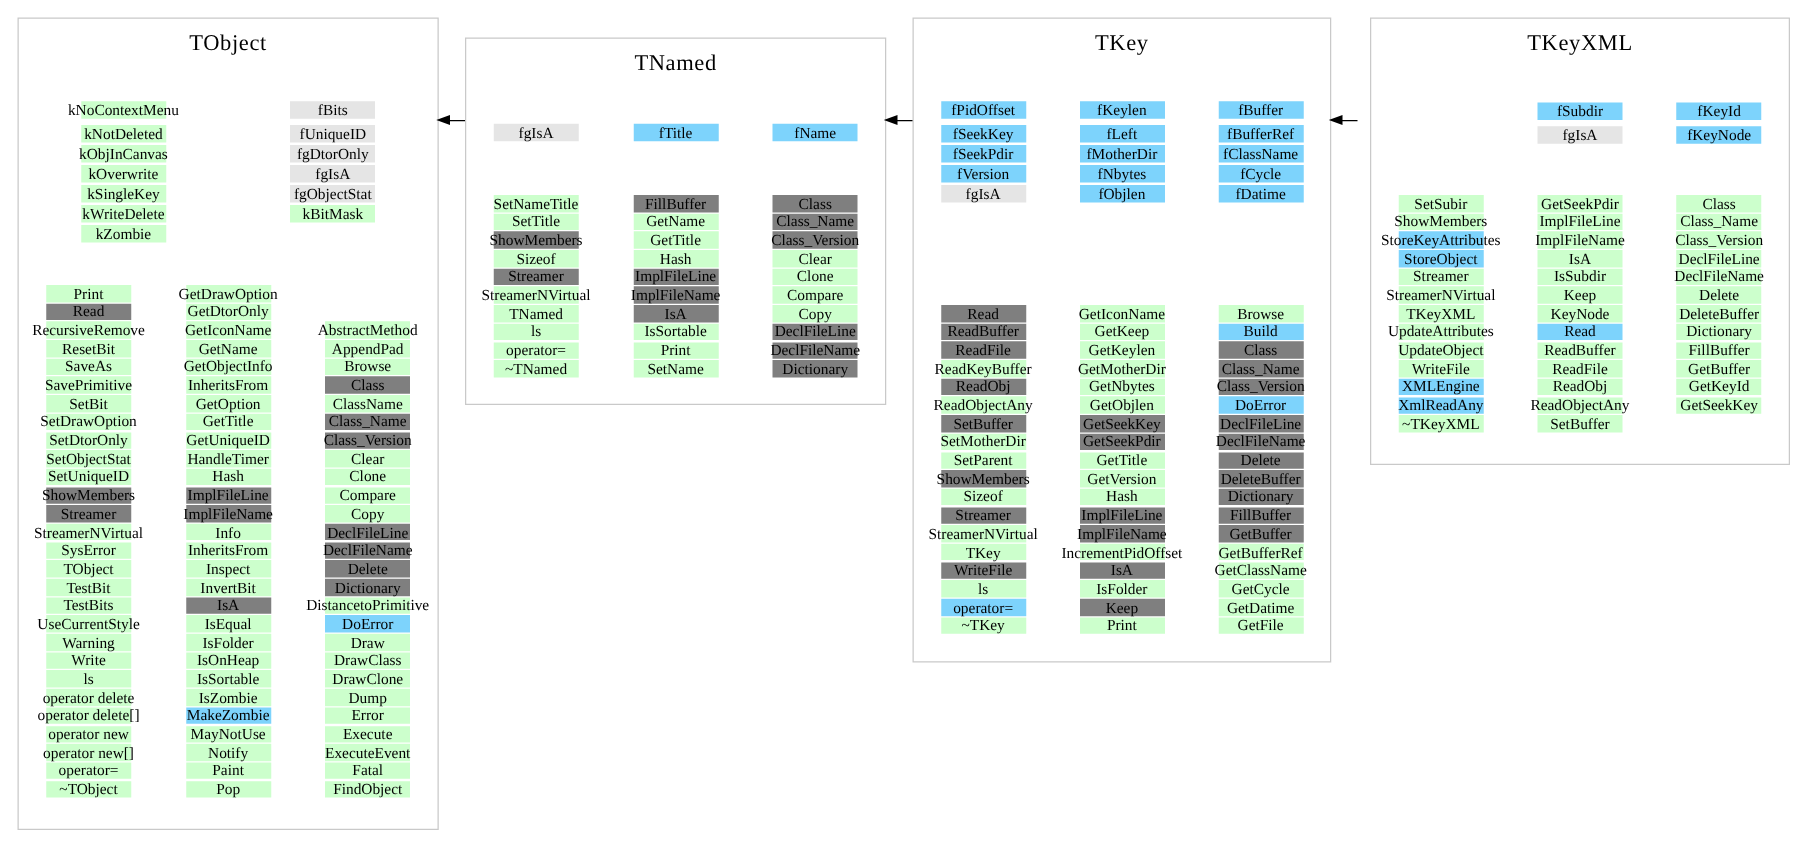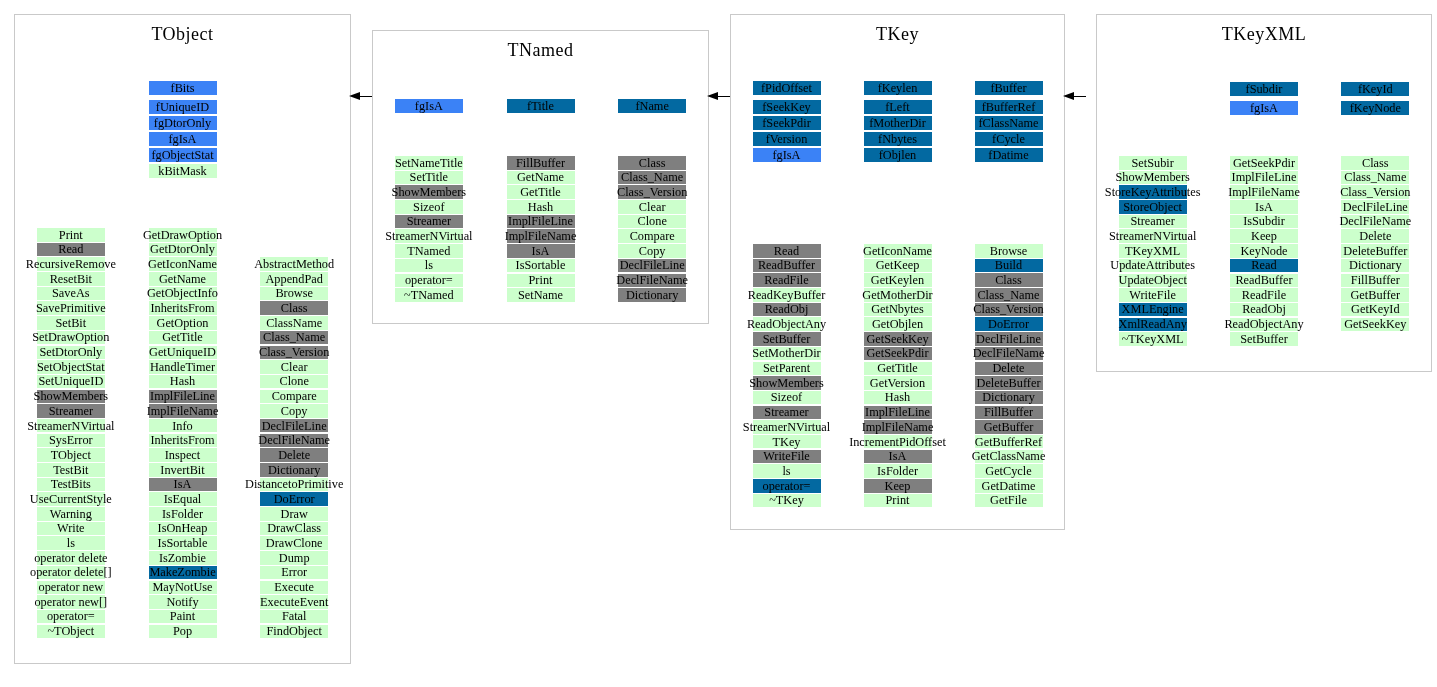--- a/index.html
+++ b/index.html
@@ -13,22 +13,22 @@
   .col { flex:1 1 0; display:flex; flex-direction:column; align-items:center; min-width:0; }
   .cell {
     width:68px; height:13.5px; margin-bottom:1.2px; flex:none;
     display:flex; align-items:center; justify-content:center;
     white-space:nowrap; font-size:12.3px; line-height:1;
   }
   .fields .cell { height:14px; margin-bottom:2px; }
   .fields .cell:first-child { margin-bottom:5px; }
   .c-green  { background:#ccffcc; }
   .c-gray   { background:#7f7f7f; }
-  .c-yellow { background:#0369a1; }
-  .c-pink   { background:#3b82f6; }
+  .c-yellow { background:#7dd3fc; }
+  .c-pink   { background:#e5e5e5; }
 
   #box-tobject { left:14px;   top:14px; width:335px; height:648px; }
   #box-tobject .fields  { top:66px; }
   #box-tobject .methods { top:213px; align-items:flex-end; }
 
   #box-tnamed  { left:372px;  top:30px; width:335px; height:292px; }
   #box-tnamed .fields  { top:68px; }
   #box-tnamed .methods { top:125px; }
 
   #box-tkey    { left:730px;  top:14px; width:333px; height:514px; }
@@ -51,20 +51,29 @@
   #arrow-3 { left:1063px; }
 </style>
 </head>
 <body>
 
 <div class="canvas">
 
   <div class="class-box" id="box-tobject">
     <div class="box-title">TObject</div>
     <div class="fields">
+      <div class="col">
+          <div class="cell c-green">kNoContextMenu</div>
+          <div class="cell c-green">kNotDeleted</div>
+          <div class="cell c-green">kObjInCanvas</div>
+          <div class="cell c-green">kOverwrite</div>
+          <div class="cell c-green">kSingleKey</div>
+          <div class="cell c-green">kWriteDelete</div>
+          <div class="cell c-green">kZombie</div>
+        </div>
       <div class="col">
           <div class="cell c-pink">fBits</div>
           <div class="cell c-pink">fUniqueID</div>
           <div class="cell c-pink">fgDtorOnly</div>
           <div class="cell c-pink">fgIsA</div>
           <div class="cell c-pink">fgObjectStat</div>
           <div class="cell c-green">kBitMask</div>
         </div>
     </div>
     <div class="methods">

